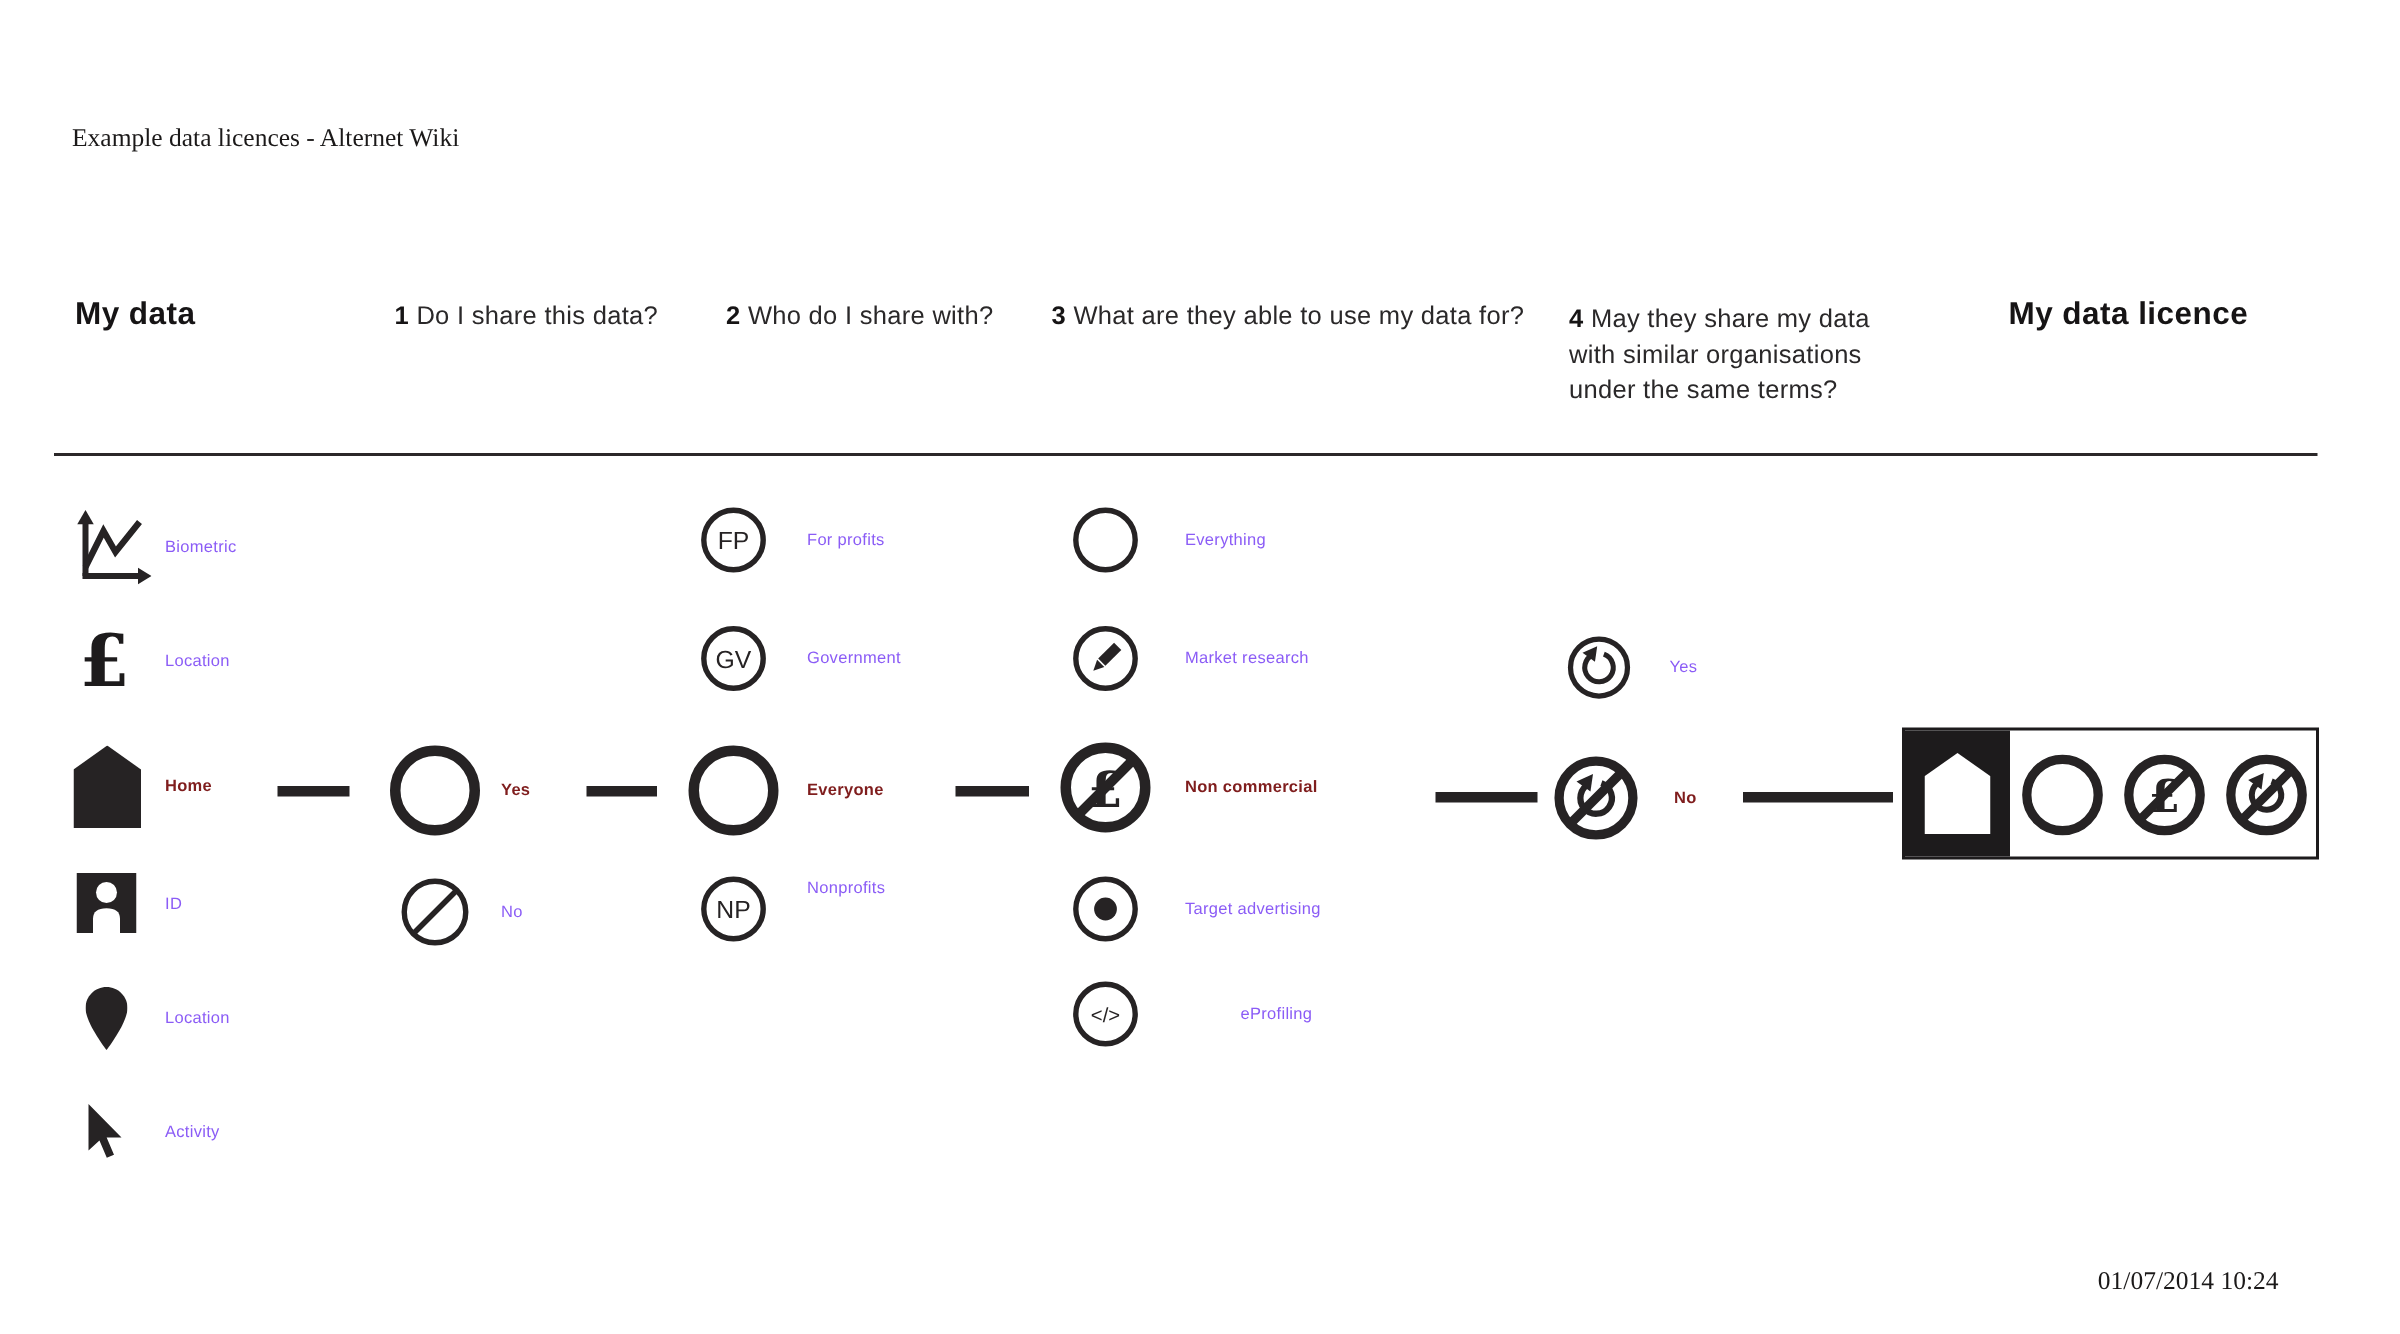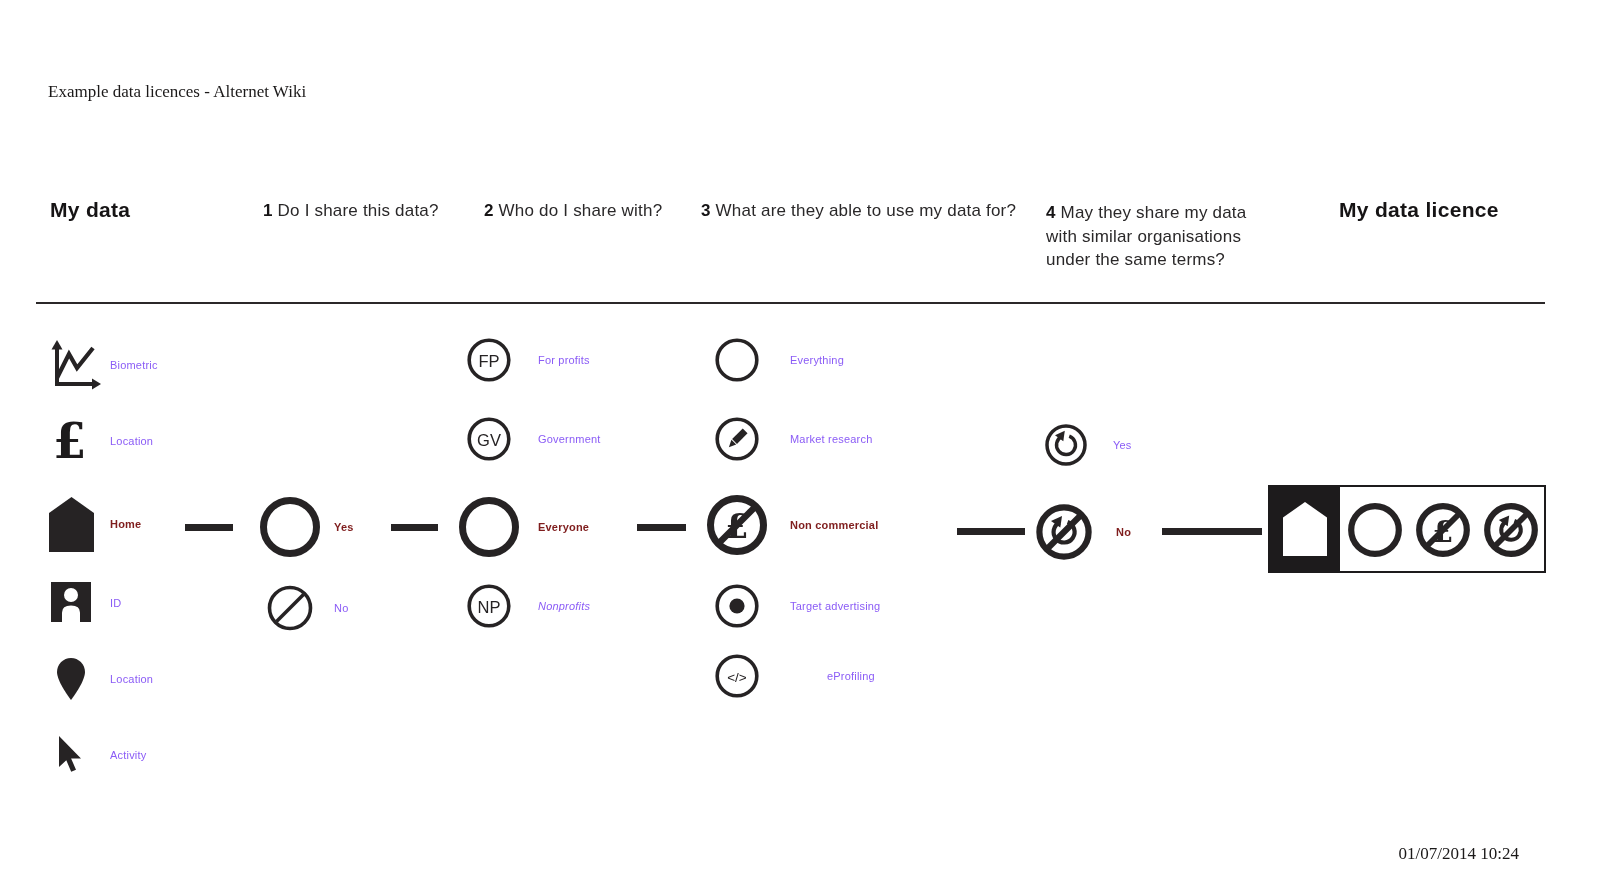--- a/index.html
+++ b/index.html
@@ -125,21 +125,21 @@
     </svg>
   </div>
   <div class="lbl sel" style="left:538px;top:489px;">Everyone</div>
 
   <div class="ico" style="left:465px;top:544px;">
     <svg width="48" height="48" viewBox="0 0 48 48">
       <circle class="stroke" cx="24" cy="24" r="19.8" stroke-width="3.6"></circle>
       <text x="24" y="25" text-anchor="middle" dominant-baseline="central" font-size="16.5" fill="#262324" font-family="Liberation Sans, sans-serif">NP</text>
     </svg>
   </div>
-  <div class="lbl" style="left:538px;top:568px;font-style:italic;">Nonprofits</div>
+  <div class="lbl" style="left:538px;top:554px;">Nonprofits</div>
 
   <div class="ico" style="left:713px;top:298px;">
     <svg width="48" height="48" viewBox="0 0 48 48">
       <circle class="stroke" cx="24" cy="24" r="19.8" stroke-width="3.6"></circle>
     </svg>
   </div>
   <div class="lbl" style="left:790px;top:322px;">Everything</div>
 
   <div class="ico" style="left:713px;top:377px;">
     <svg width="48" height="48" viewBox="0 0 48 48">

